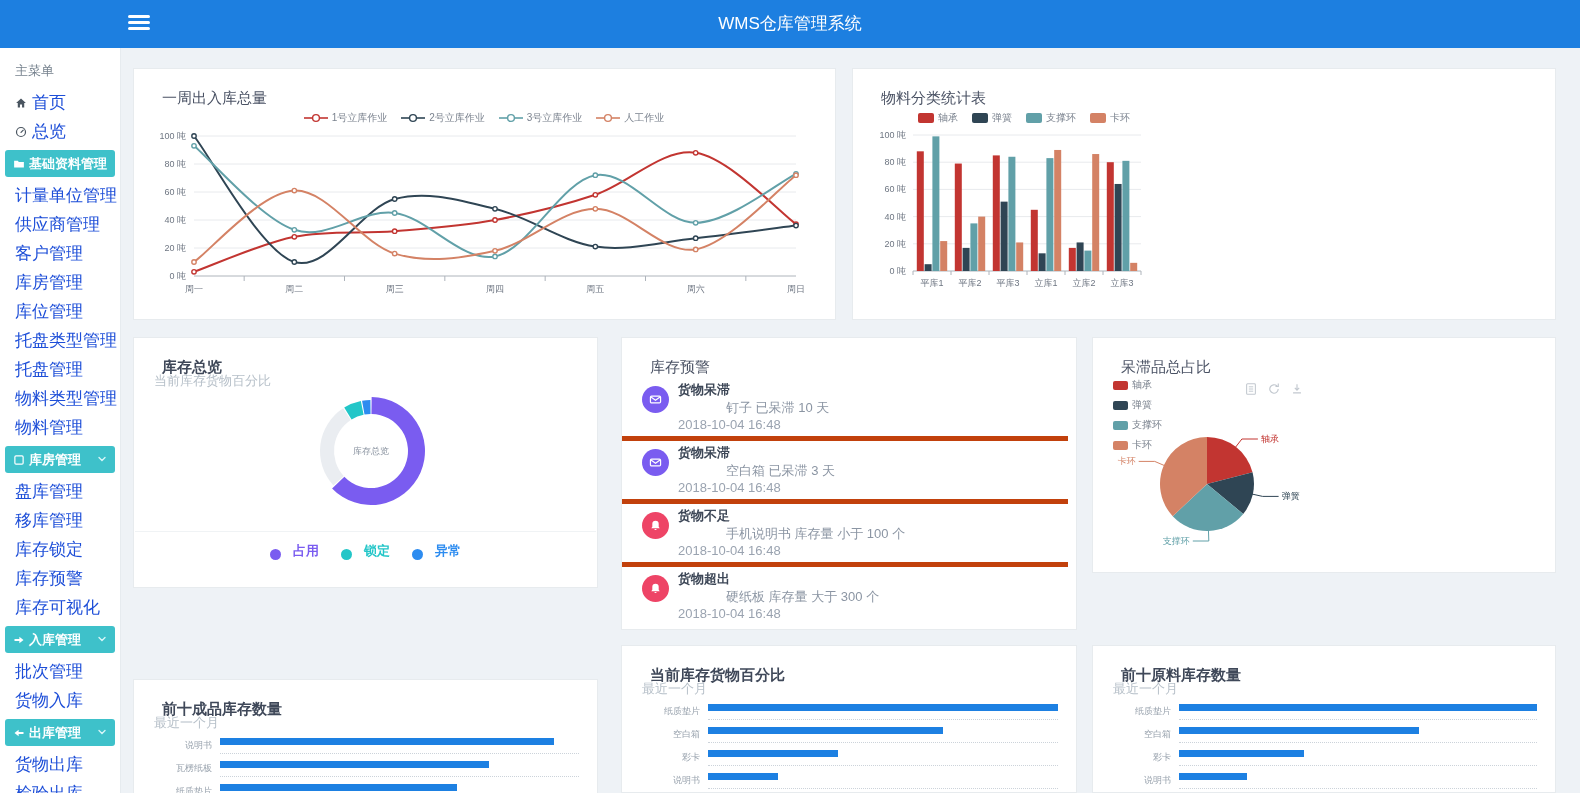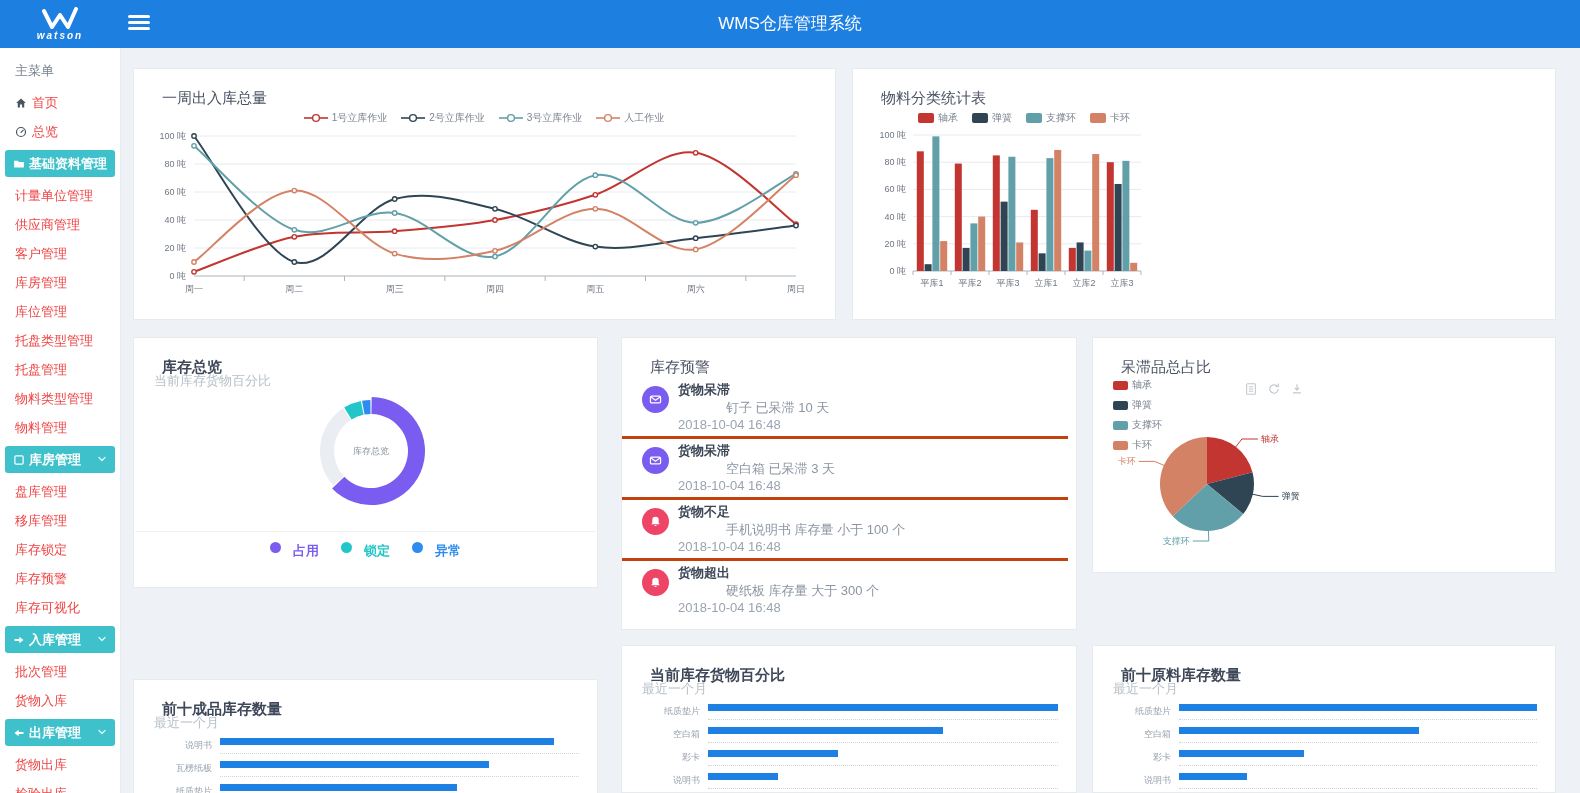--- a/index.html
+++ b/index.html
@@ -14,21 +14,21 @@
   .hamburger span{display:block;height:3px;background:#fff;border-radius:2px;margin-bottom:3px;}
   .app-title{position:absolute;left:50%;top:0;transform:translateX(-50%);line-height:48px;color:#fff;font-size:17px;}
   .header-right{position:absolute;right:14px;top:0;height:48px;display:flex;align-items:center;gap:8px;}
   .welcome{color:#29d5b9;font-size:13px;}
   .username{color:#c9ee55;font-size:14px;font-weight:bold;cursor:pointer;}
   .flagbox{width:20px;height:20px;margin-left:6px;cursor:pointer;}
 
   
   .sidebar{position:absolute;left:0;top:48px;width:120px;height:745px;background:#fff;border-right:1px solid #e6ebef;overflow:hidden;z-index:5;}
   .side-label{padding:14px 0 8px 15px;color:#76828e;font-size:13px;}
-  .side-item{height:29px;display:flex;align-items:center;padding-left:15px;font-size:13px;color:#ef4444;cursor:pointer;gap:5px;}
+  .side-item{height:29px;display:flex;align-items:center;padding-left:15px;font-size:17px;color:#1d4ed8;cursor:pointer;gap:5px;}
   .side-item .sicon{display:flex;color:#4a5560;}
   .side-active{height:27px;margin:4px 5px;border-radius:3px;background:#3ec1ca;color:#fff;display:flex;align-items:center;padding-left:8px;font-size:13px;font-weight:bold;cursor:pointer;gap:4px;position:relative;}
   .side-active .sicon{display:flex;color:#fff;}
   .side-active .chev{position:absolute;right:7px;top:7px;color:#d8f6f8;}
 
   
   .panel{position:absolute;background:#fff;border:1px solid #e7ebee;box-sizing:border-box;overflow:hidden;}
   .p-title{position:absolute;left:20px;top:12px;margin:8px;font-size:15px;font-weight:400;color:#4a5264;}
   .p-title.bold{font-weight:700;color:#3f4859;}
   .p-sub{position:absolute;left:20px;top:34px;font-size:13px;color:#b7c0c9;}
@@ -36,27 +36,27 @@
   
   .legend-row{position:absolute;display:flex;justify-content:center;align-items:center;gap:14px;}
   .lg-item{display:flex;align-items:center;gap:4px;cursor:pointer;}
   .lg-item .lg-text{font-size:10px;color:#7a828e;}
   .lg-swatch{width:16px;height:10px;border-radius:2px;display:inline-block;}
   .legend-col{position:absolute;display:flex;flex-direction:column;gap:6px;}
 
   
   .donut-divider{position:absolute;left:1px;right:1px;top:193px;border-top:1px solid #f0f3f5;}
   .donut-legend{position:absolute;left:0;right:0;top:204px;display:flex;justify-content:center;gap:22px;align-items:center;}
-  .dl-item{display:flex;align-items:flex-start;gap:12px;cursor:pointer;}
+  .dl-item{display:flex;align-items:flex-end;gap:12px;cursor:pointer;}
   .dl-dot{width:11px;height:11px;border-radius:50%;}
   .dl-text{font-size:13px;font-weight:bold;}
 
   
   .alert-list{position:absolute;left:0;right:8px;top:40px;}
-  .alert-item{position:relative;height:58px;border-bottom:3px solid #c2410c;}
+  .alert-item{position:relative;height:58px;border-bottom:5px solid #c2410c;}
   .alert-item:last-child{border-bottom:none;padding-left:28px;}
   .a-icon{position:absolute;left:20px;top:8px;width:27px;height:27px;border-radius:50%;display:flex;align-items:center;justify-content:center;}
   .a-type{position:absolute;left:56px;top:3px;font-size:13px;font-weight:bold;color:#3d4757;}
   .a-desc{position:absolute;left:104px;top:21px;font-size:13px;color:#8b95a3;}
   .a-time{position:absolute;left:56px;top:39px;font-size:13px;color:#9aa3b0;}
 
   
   .toolbar{position:absolute;display:flex;gap:9px;color:#c2c8cf;}
   .tb-icon{cursor:pointer;display:flex;}
 
@@ -69,26 +69,20 @@
   .hdot{position:absolute;left:66px;right:0;top:15px;border-top:1px dotted #ccd3da;}
   svg{display:block;}
   .chart-svg{position:absolute;}
 </style>
 </head>
 <body>
 
 <div class="app">
 
   <div class="header">
-    <div class="logo">
-      <svg width="40" height="24" viewBox="0 0 40 24">
-        <path d="M4 4 L12 20 L20 8 L28 20 L36 2" fill="none" stroke="#fff" stroke-width="4" stroke-linecap="round" stroke-linejoin="round"></path>
-      </svg>
-      <span class="logo-text">watson</span>
-    </div>
     <div class="hamburger">
         <span></span>
         <span></span>
         <span></span>
       </div>
     <div class="app-title">WMS仓库管理系统</div>
   </div>
 
   <div class="sidebar" id="sidebar">
     <div class="side-label">主菜单</div>

